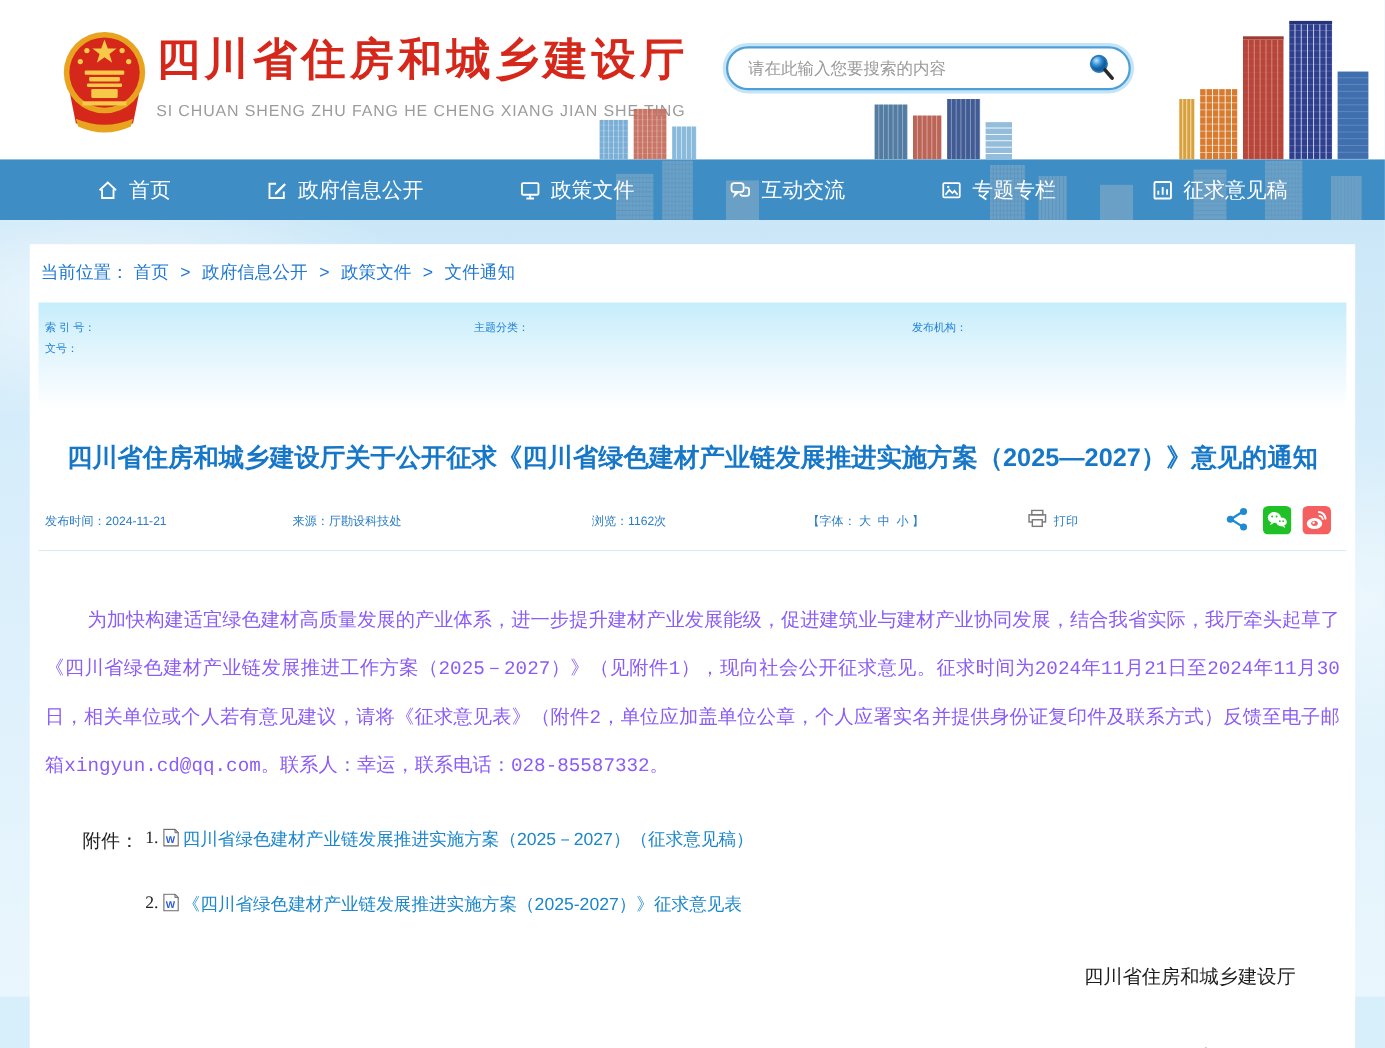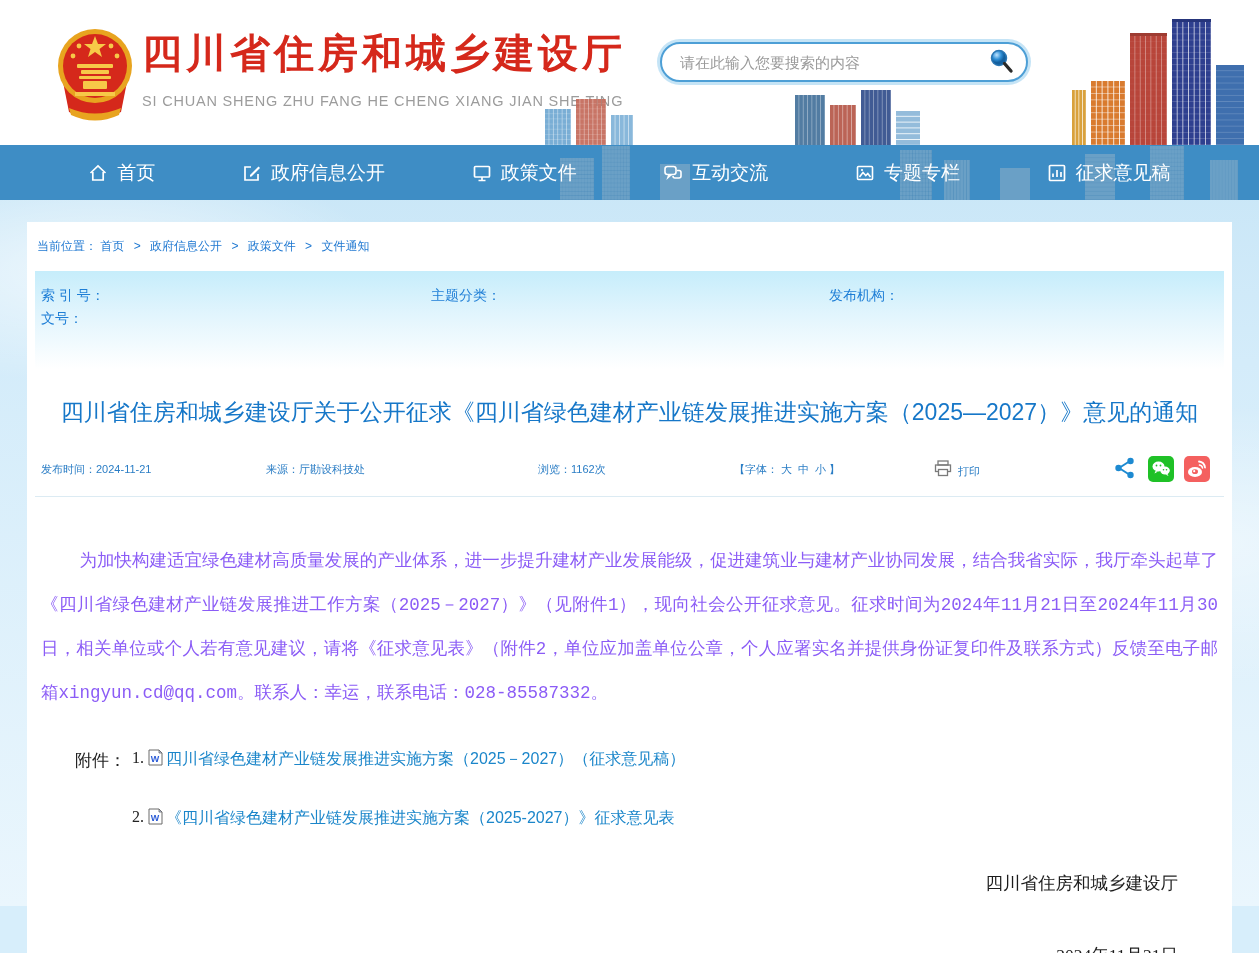--- a/index.html
+++ b/index.html
@@ -59,50 +59,50 @@
     position:relative; z-index:2; display:flex; align-items:center; gap:9px;
     color:#fff; font-size:19px; text-decoration:none; cursor:pointer; white-space:nowrap;
   }
   .nav-item svg { display:block; }
 
   
   .content-box {
     position:relative; margin:22px 27px 0; background:#fff;
     height:731px; overflow:hidden;
   }
-  .breadcrumb { padding:16px 10px 10px; font-size:12px; color:#1f78d1; }
+  .breadcrumb { padding:16px 10px 10px; font-size:16px; color:#1f78d1; }
   .breadcrumb a { color:#1f78d1; text-decoration:none; cursor:pointer; }
   .crumb-sep { margin:0 6px; }
 
   .doc-info {
     margin:6px 8px 0; height:98px;
     background:linear-gradient(180deg,#c6edfb 0%, #e2f5fd 45%, #ffffff 100%);
     display:grid; grid-template-columns:390px 398px 1fr;
     padding:16px 0 0 6px; align-content:start; row-gap:5px;
-    font-size:14px; color:#1e7ed6;
+    font-size:10px; color:#1e7ed6;
   }
   .doc-info .cell { white-space:nowrap; }
 
   .article-title {
     margin:24px 30px 0; text-align:center;
-    font-size:23px; font-weight:normal; color:#1677c8; line-height:39px;
+    font-size:23px; font-weight:bold; color:#1677c8; line-height:39px;
   }
 
   .meta-row {
     margin:24px 8px 0; padding:0 14px 14px 6px;
     display:flex; align-items:center;
     font-size:11px; color:#2a7dc5;
     border-bottom:1px solid #dcebf3;
   }
   .meta-publish { width:225px; }
   .meta-source  { width:272px; }
   .meta-views   { width:196px; }
   .meta-font    { width:200px; }
   .meta-font .fs { cursor:pointer; margin:0 3px; }
-  .meta-print { display:flex; align-items:flex-end; gap:6px; cursor:pointer; }
+  .meta-print { display:flex; align-items:center; gap:6px; cursor:pointer; }
   .meta-share { margin-left:auto; display:flex; align-items:center; gap:10px; }
   .share-btn { width:26px; height:26px; border:none; background:transparent; padding:0; cursor:pointer; }
 
   .article-body {
     margin:42px 14px 0; font-family:Liberation Mono, monospace;
     font-size:17.5px; color:#8b5cf6; line-height:44px;
     text-align:justify; text-indent:2.2em;
   }
 
   .attachments { margin:34px 0 0 48px; font-size:16px; }

